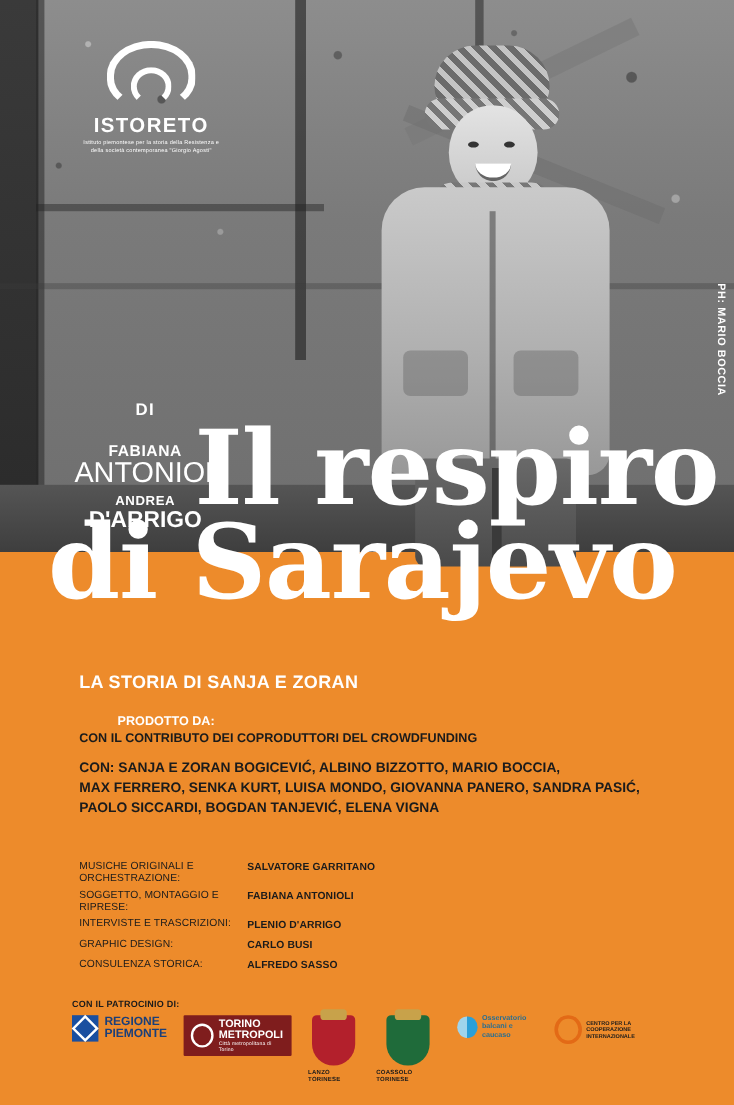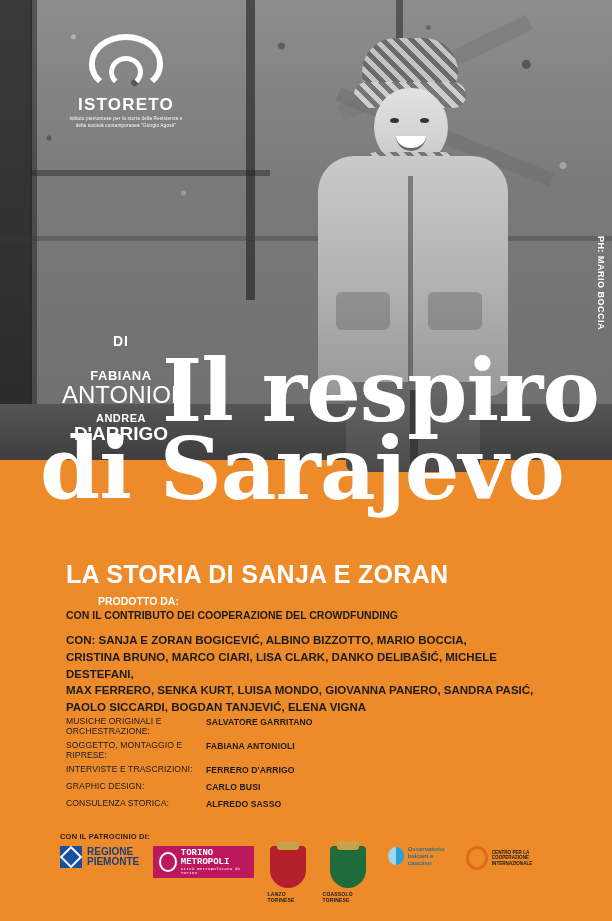--- a/index.html
+++ b/index.html
@@ -125,21 +125,21 @@
     font-family:"DejaVu Serif", serif;font-weight:bold;font-style:normal;
     font-size:86px;color:#fff;letter-spacing:-1px;line-height:.9;white-space:nowrap;
   }
   .t-line2{
     position:absolute;left:40px;top:78px;
     font-family:"DejaVu Serif", serif;font-weight:bold;
     font-size:86px;color:#fff;letter-spacing:-1px;line-height:.9;white-space:nowrap;
   }
   .subtitle{
     position:absolute;left:66px;top:560px;
-    font-size:25px;font-weight:bold;color:#fff;letter-spacing:.3px;
+    font-size:15px;font-weight:bold;color:#fff;letter-spacing:.3px;
   }
 
   
   .credits{position:absolute;left:66px;top:594px;width:500px;color:#1b1b1b;}
   .c-small{font-size:10.5px;line-height:1.35;font-weight:bold;}
   .c-prod{font-size:10.5px;font-weight:normal;}
   .c-strong{font-weight:bold;}
   .c-white{color:#ffffff;padding-left:32px;}
   .cast{margin-top:10px;font-size:11.5px;font-weight:bold;line-height:1.45;color:#1b1b1b;}
 
@@ -150,21 +150,21 @@
 
   
   .patro{position:absolute;left:60px;top:832px;width:500px;}
   .patro-label{font-size:7.5px;font-weight:bold;color:#1b1b1b;letter-spacing:.2px;margin-bottom:5px;}
   .logos{display:flex;align-items:flex-start;gap:14px;}
   .logo-box{display:flex;flex-direction:column;align-items:center;}
   .regione{display:flex;align-items:center;gap:5px;}
   .reg-mark{width:22px;height:22px;background:#1a4fa0;position:relative;}
   .reg-mark:after{content:"";position:absolute;left:3px;top:3px;right:3px;bottom:3px;border:2px solid #fff;transform:rotate(45deg);}
   .reg-text{font-size:10px;font-weight:bold;color:#1a3f7a;line-height:1.05;}
-  .torino{background:#be185d;color:#fff;padding:3px 6px;display:flex;align-items:center;gap:4px;border-radius:1px;font-family:Liberation Mono, monospace;}
+  .torino{background:#7f1d1d;color:#fff;padding:3px 6px;display:flex;align-items:center;gap:4px;border-radius:1px;}
   .tor-mark{width:16px;height:16px;border:2px solid #fff;border-radius:50%;}
   .tor-text{font-size:9px;font-weight:bold;line-height:1;}
   .tor-sub{font-size:4.2px;font-weight:normal;letter-spacing:.2px;}
   .crest{width:36px;height:42px;background:#b3202c;border-radius:4px 4px 18px 18px;position:relative;}
   .crest:before{content:"";position:absolute;left:7px;top:-5px;width:22px;height:9px;background:#c8a24a;border-radius:3px;}
   .crest.green{background:#1f6b3a;}
   .crest-cap{font-size:5px;font-weight:bold;color:#1b1b1b;margin-top:3px;letter-spacing:.2px;}
   .osserv{display:flex;align-items:center;gap:4px;}
   .oss-mark{width:18px;height:18px;border-radius:50%;background:conic-gradient(#2b9fd8 0 50%,#9fd4ec 50% 100%);}
   .oss-text{font-size:6px;color:#2b6f91;font-weight:bold;line-height:1.15;}
@@ -222,41 +222,40 @@
   </div>
 
   <div class="title-wrap">
     <div class="t-line1">Il respiro</div>
     <div class="t-line2">di Sarajevo</div>
   </div>
   <div class="subtitle">LA STORIA DI SANJA E ZORAN</div>
 
   <div class="credits">
     <div class="c-small c-white">PRODOTTO DA:</div>
-    <div class="c-small">CON IL CONTRIBUTO DEI COOPERAZIONE DEL CROWDFUNDING</div>
+    <div class="c-small">CON IL CONTRIBUTO DEI COPRODUTTORI DEL CROWDFUNDING</div>
     <div class="cast">
       <div><span>CON:</span> <span>SANJA E ZORAN BOGICEVIĆ, ALBINO BIZZOTTO, MARIO BOCCIA,</span></div>
-      <div>CRISTINA BRUNO, MARCO CIARI, LISA CLARK, DANKO DELIBAŠIĆ, MICHELE DESTEFANI,</div>
       <div>MAX FERRERO, SENKA KURT, LUISA MONDO, GIOVANNA PANERO, SANDRA PASIĆ,</div>
       <div>PAOLO SICCARDI, BOGDAN TANJEVIĆ, ELENA VIGNA</div>
     </div>
   </div>
 
   <div class="crew">
     <div class="crew-row">
       <div class="crew-label">MUSICHE ORIGINALI E ORCHESTRAZIONE:</div>
       <div class="crew-value">SALVATORE GARRITANO</div>
     </div>
     <div class="crew-row">
       <div class="crew-label">SOGGETTO, MONTAGGIO E RIPRESE:</div>
       <div class="crew-value">FABIANA ANTONIOLI</div>
     </div>
     <div class="crew-row">
       <div class="crew-label">INTERVISTE E TRASCRIZIONI:</div>
-      <div class="crew-value">FERRERO D'ARRIGO</div>
+      <div class="crew-value">PLENIO D'ARRIGO</div>
     </div>
     <div class="crew-row">
       <div class="crew-label">GRAPHIC DESIGN:</div>
       <div class="crew-value">CARLO BUSI</div>
     </div>
     <div class="crew-row">
       <div class="crew-label">CONSULENZA STORICA:</div>
       <div class="crew-value">ALFREDO SASSO</div>
     </div>
   </div>

